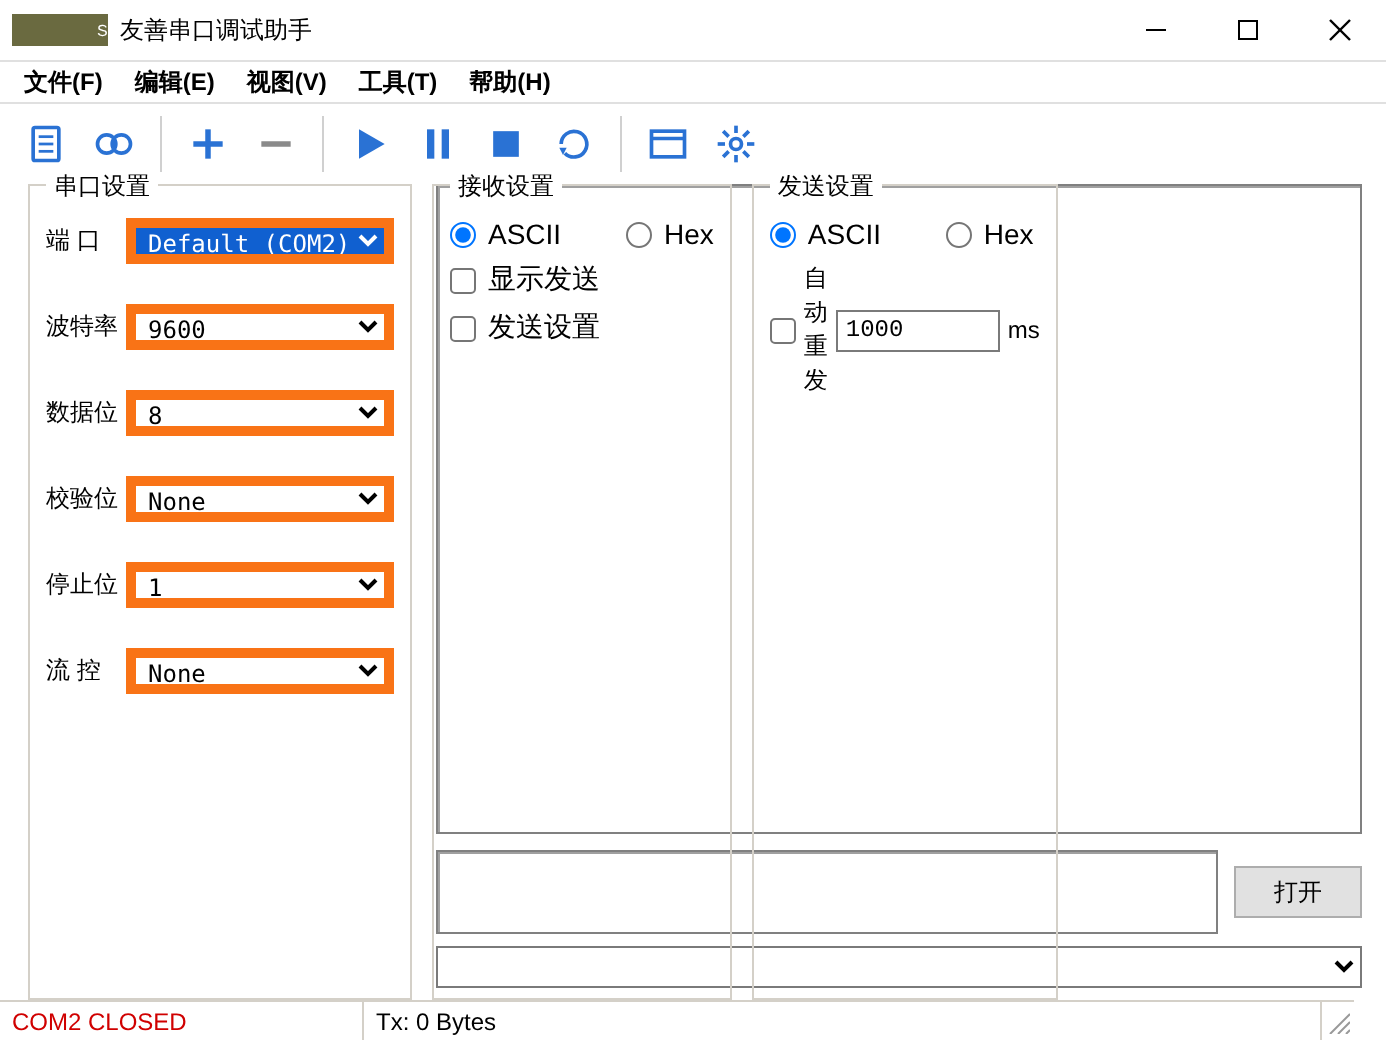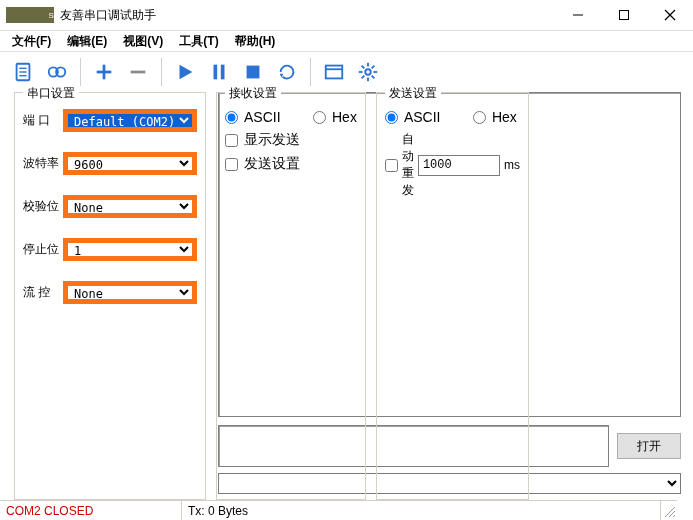--- a/index.html
+++ b/index.html
@@ -177,20 +177,24 @@
       <div class="group-title">串口设置</div>
       <div class="row">
         <label class="lbl">端  口</label>
         <select class="hl"><option>Default (COM2)</option></select>
       </div>
       <div class="row">
         <label class="lbl">波特率</label>
         <select><option>9600</option></select>
       </div>
       <div class="row">
+        <label class="lbl">数据位</label>
+        <select><option>8</option></select>
+      </div>
+      <div class="row">
         <label class="lbl">校验位</label>
         <select><option>None</option></select>
       </div>
       <div class="row">
         <label class="lbl">停止位</label>
         <select><option>1</option></select>
       </div>
       <div class="row" style="margin-bottom:0">
         <label class="lbl">流  控</label>
         <select><option>None</option></select>

